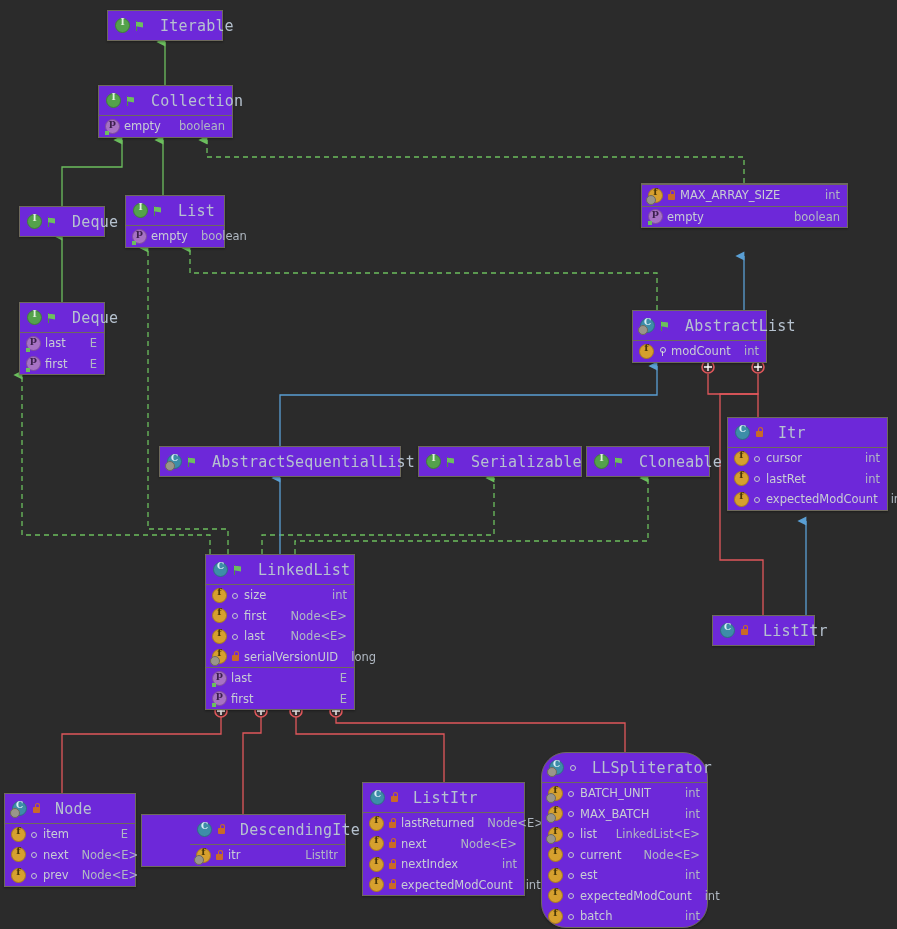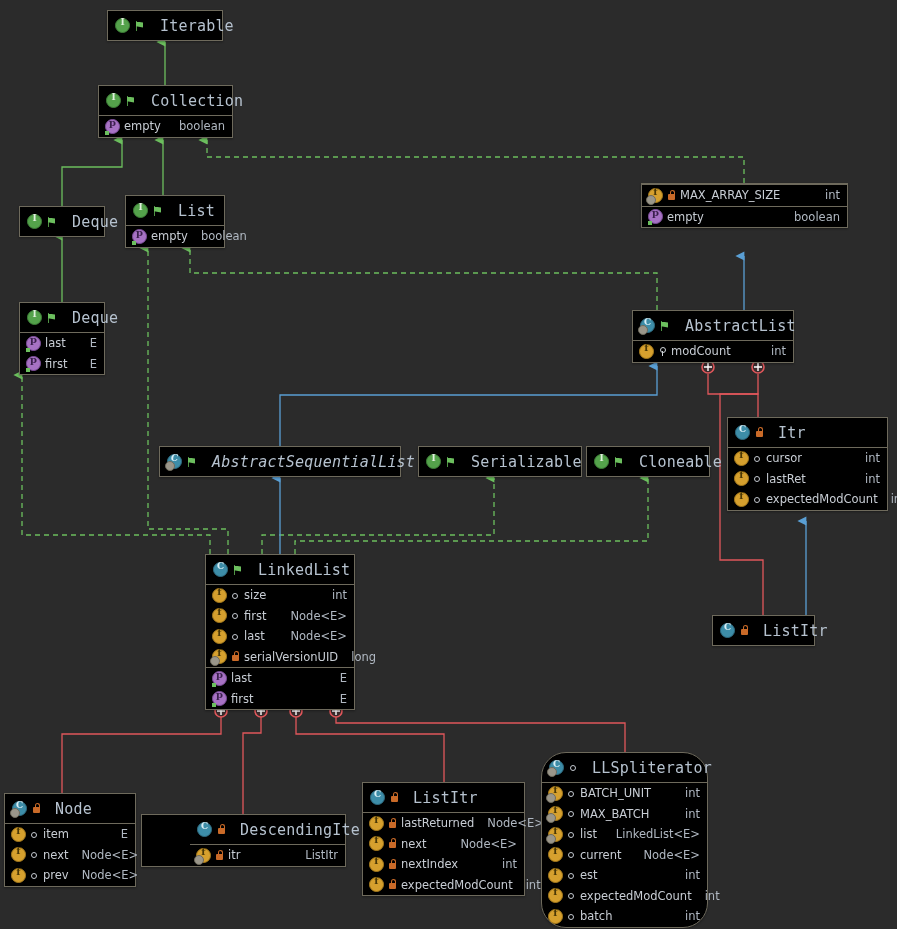--- a/index.html
+++ b/index.html
@@ -20,21 +20,21 @@
   }
   svg.edges {
     position: absolute;
     left: 0; top: 0;
     width: 897px;
     height: 929px;
     pointer-events: none;
   }
   .node {
     position: absolute;
-    background: #000000;
+    background: #6d28d9;
     border: 1px solid #6e6a5c;
     box-sizing: border-box;
     box-shadow: 0 1px 2px rgba(0,0,0,0.35);
   }
   .node-title {
     display: flex;
     align-items: center;
     height: 29px;
     padding: 0 8px 0 7px;
     box-sizing: border-box;
@@ -419,21 +419,21 @@
     </div>
     <div class="members">
       <div class="member">
         <span class="ico ico-prop"></span>
         <span class="mname">empty</span>
         <span class="mtype">boolean</span>
       </div>
     </div>
   </div>
 
-  <div class="node" style="left:632px; top:310px; width:162px;">
+  <div class="node" style="left:632px; top:310px; width:135px;">
     <div class="node-title">
       <span class="ico ico-class abstract"></span>
       <span class="flag"></span>
       <span class="title-pad"></span>
       <span class="tname">AbstractList</span>
     </div>
     <div class="members">
       <div class="member">
         <span class="ico ico-field"></span>
         <span class="vis vis-protected"></span>
@@ -465,21 +465,21 @@
       </div>
       <div class="member">
         <span class="ico ico-field"></span>
         <span class="vis vis-public"></span>
         <span class="mname">expectedModCount</span>
         <span class="mtype">int</span>
       </div>
     </div>
   </div>
 
-  <div class="node" style="left:159px; top:446px; width:242px;font-style:italic;">
+  <div class="node" style="left:159px; top:446px; width:242px;">
     <div class="node-title">
       <span class="ico ico-class abstract"></span>
       <span class="flag"></span>
       <span class="title-pad"></span>
       <span class="tname">AbstractSequentialList</span>
     </div>
   </div>
 
   <div class="node" style="left:418px; top:446px; width:164px;">
     <div class="node-title">

